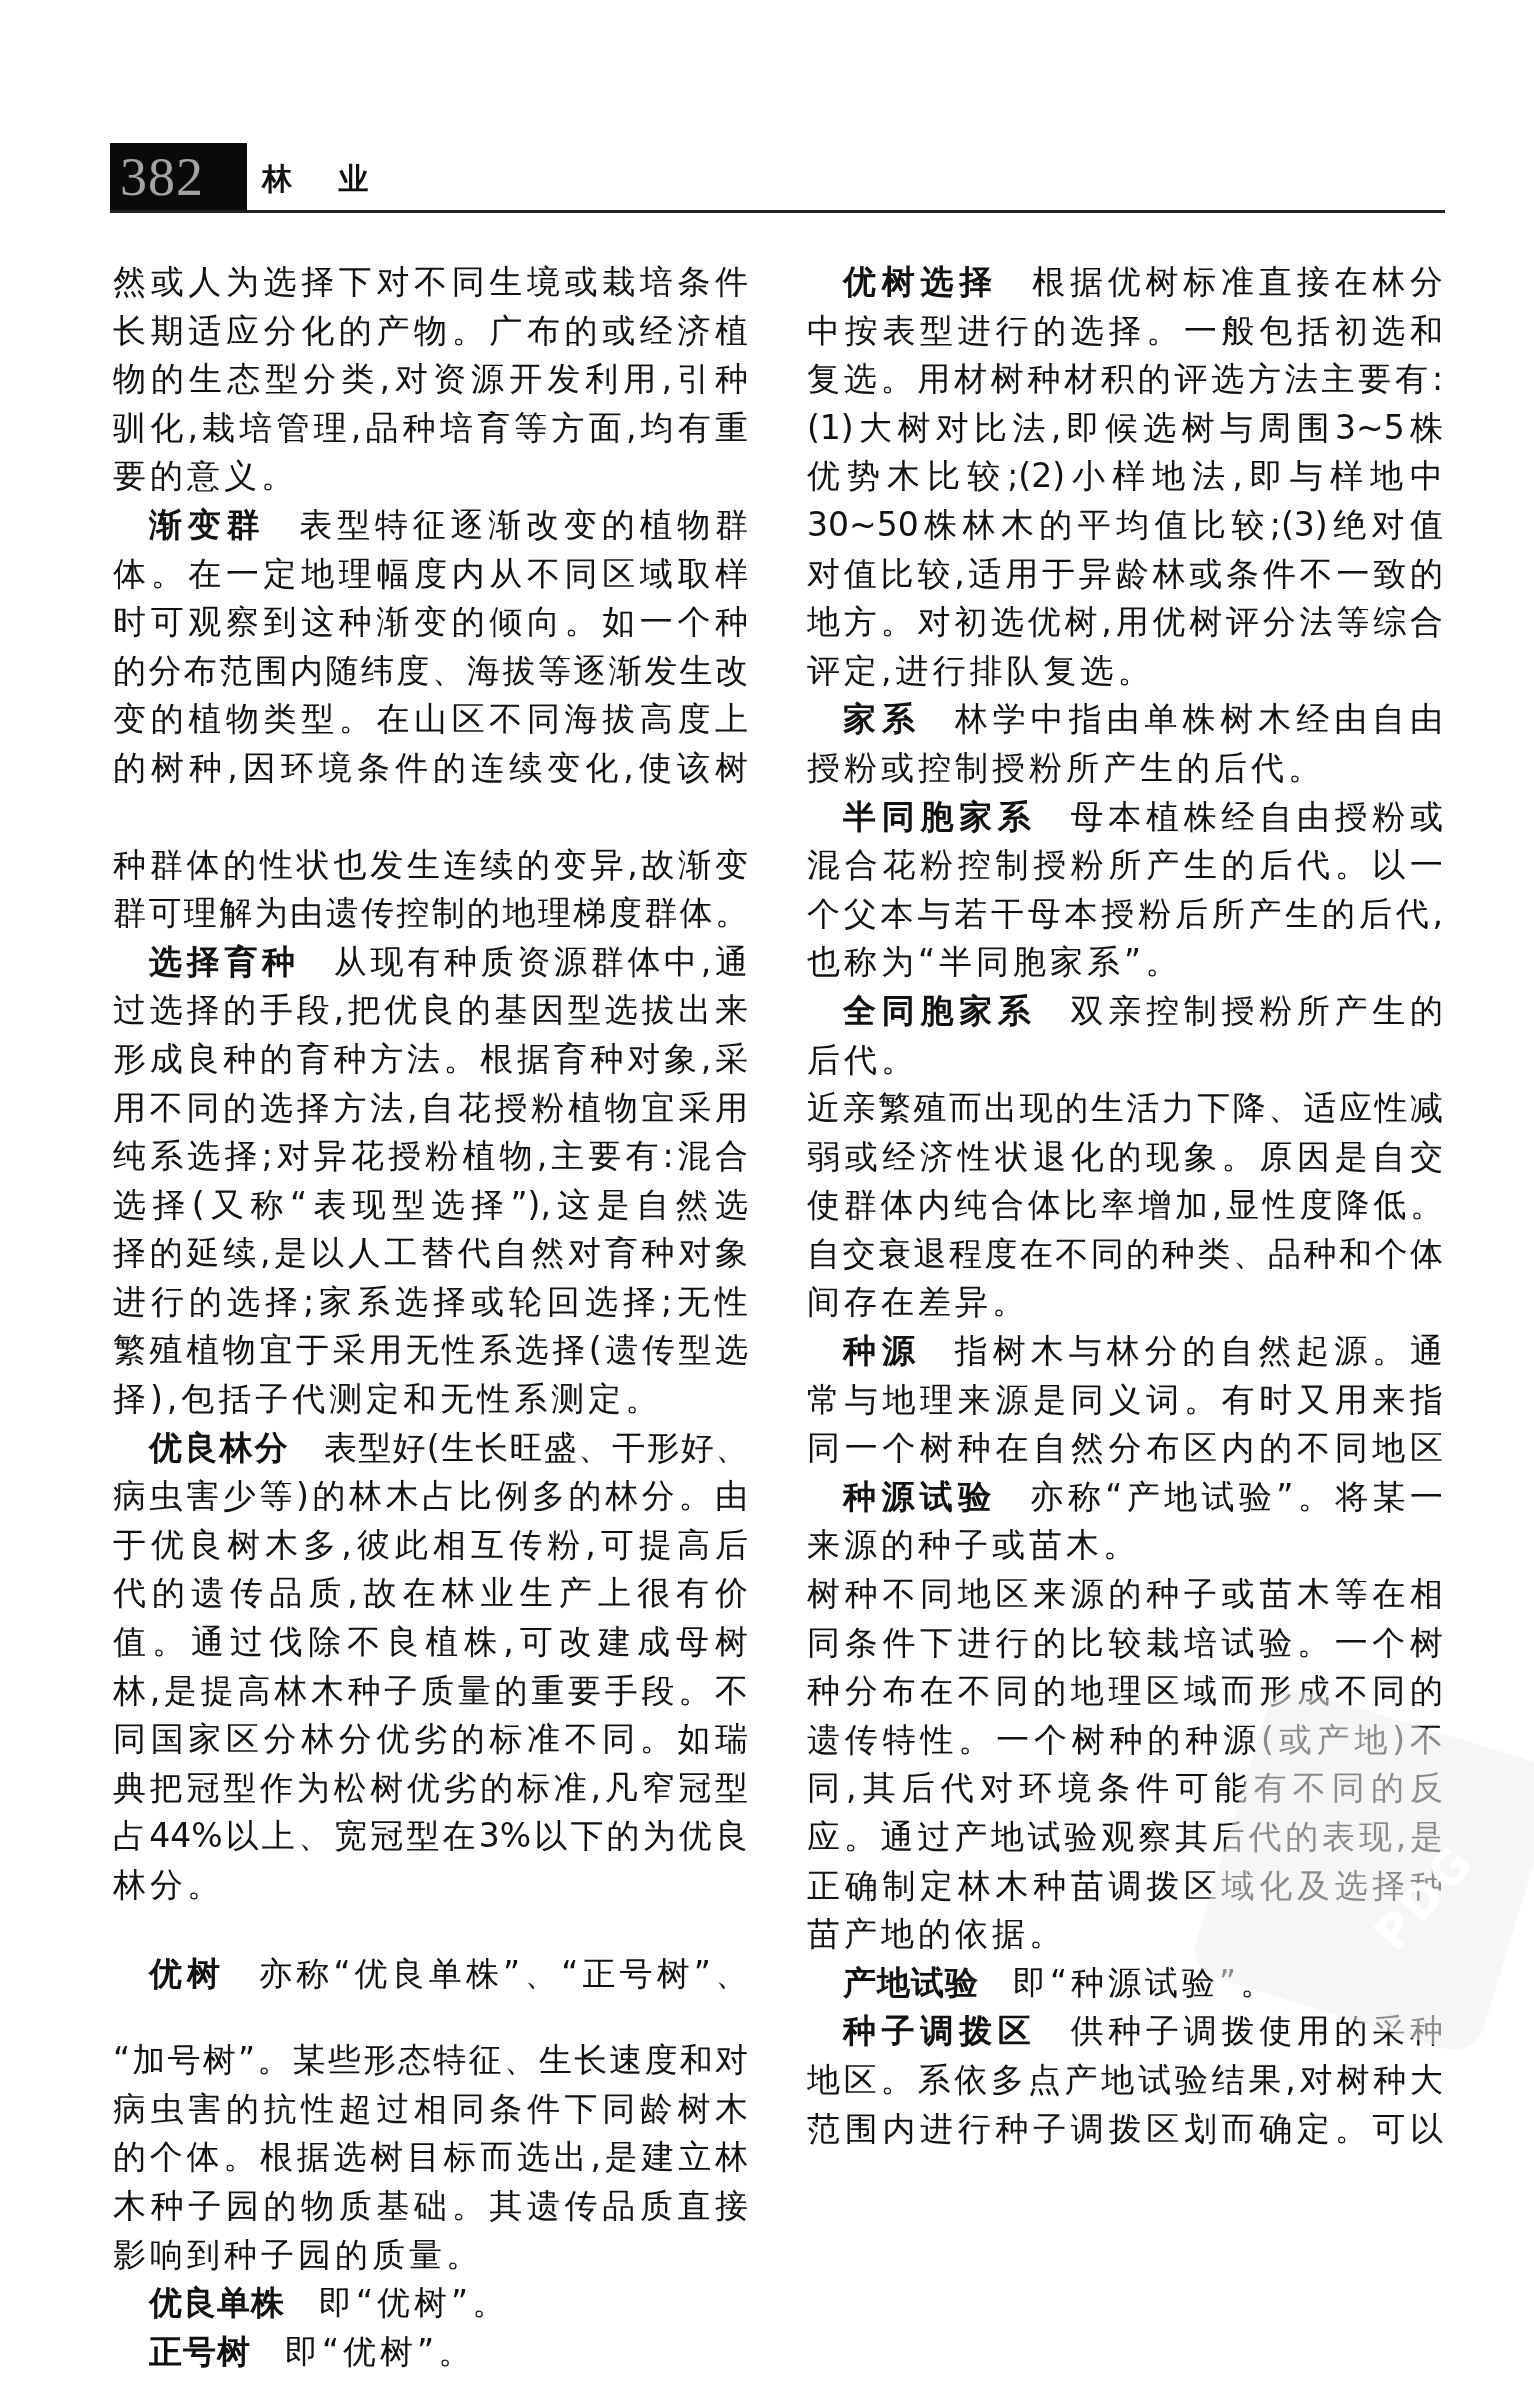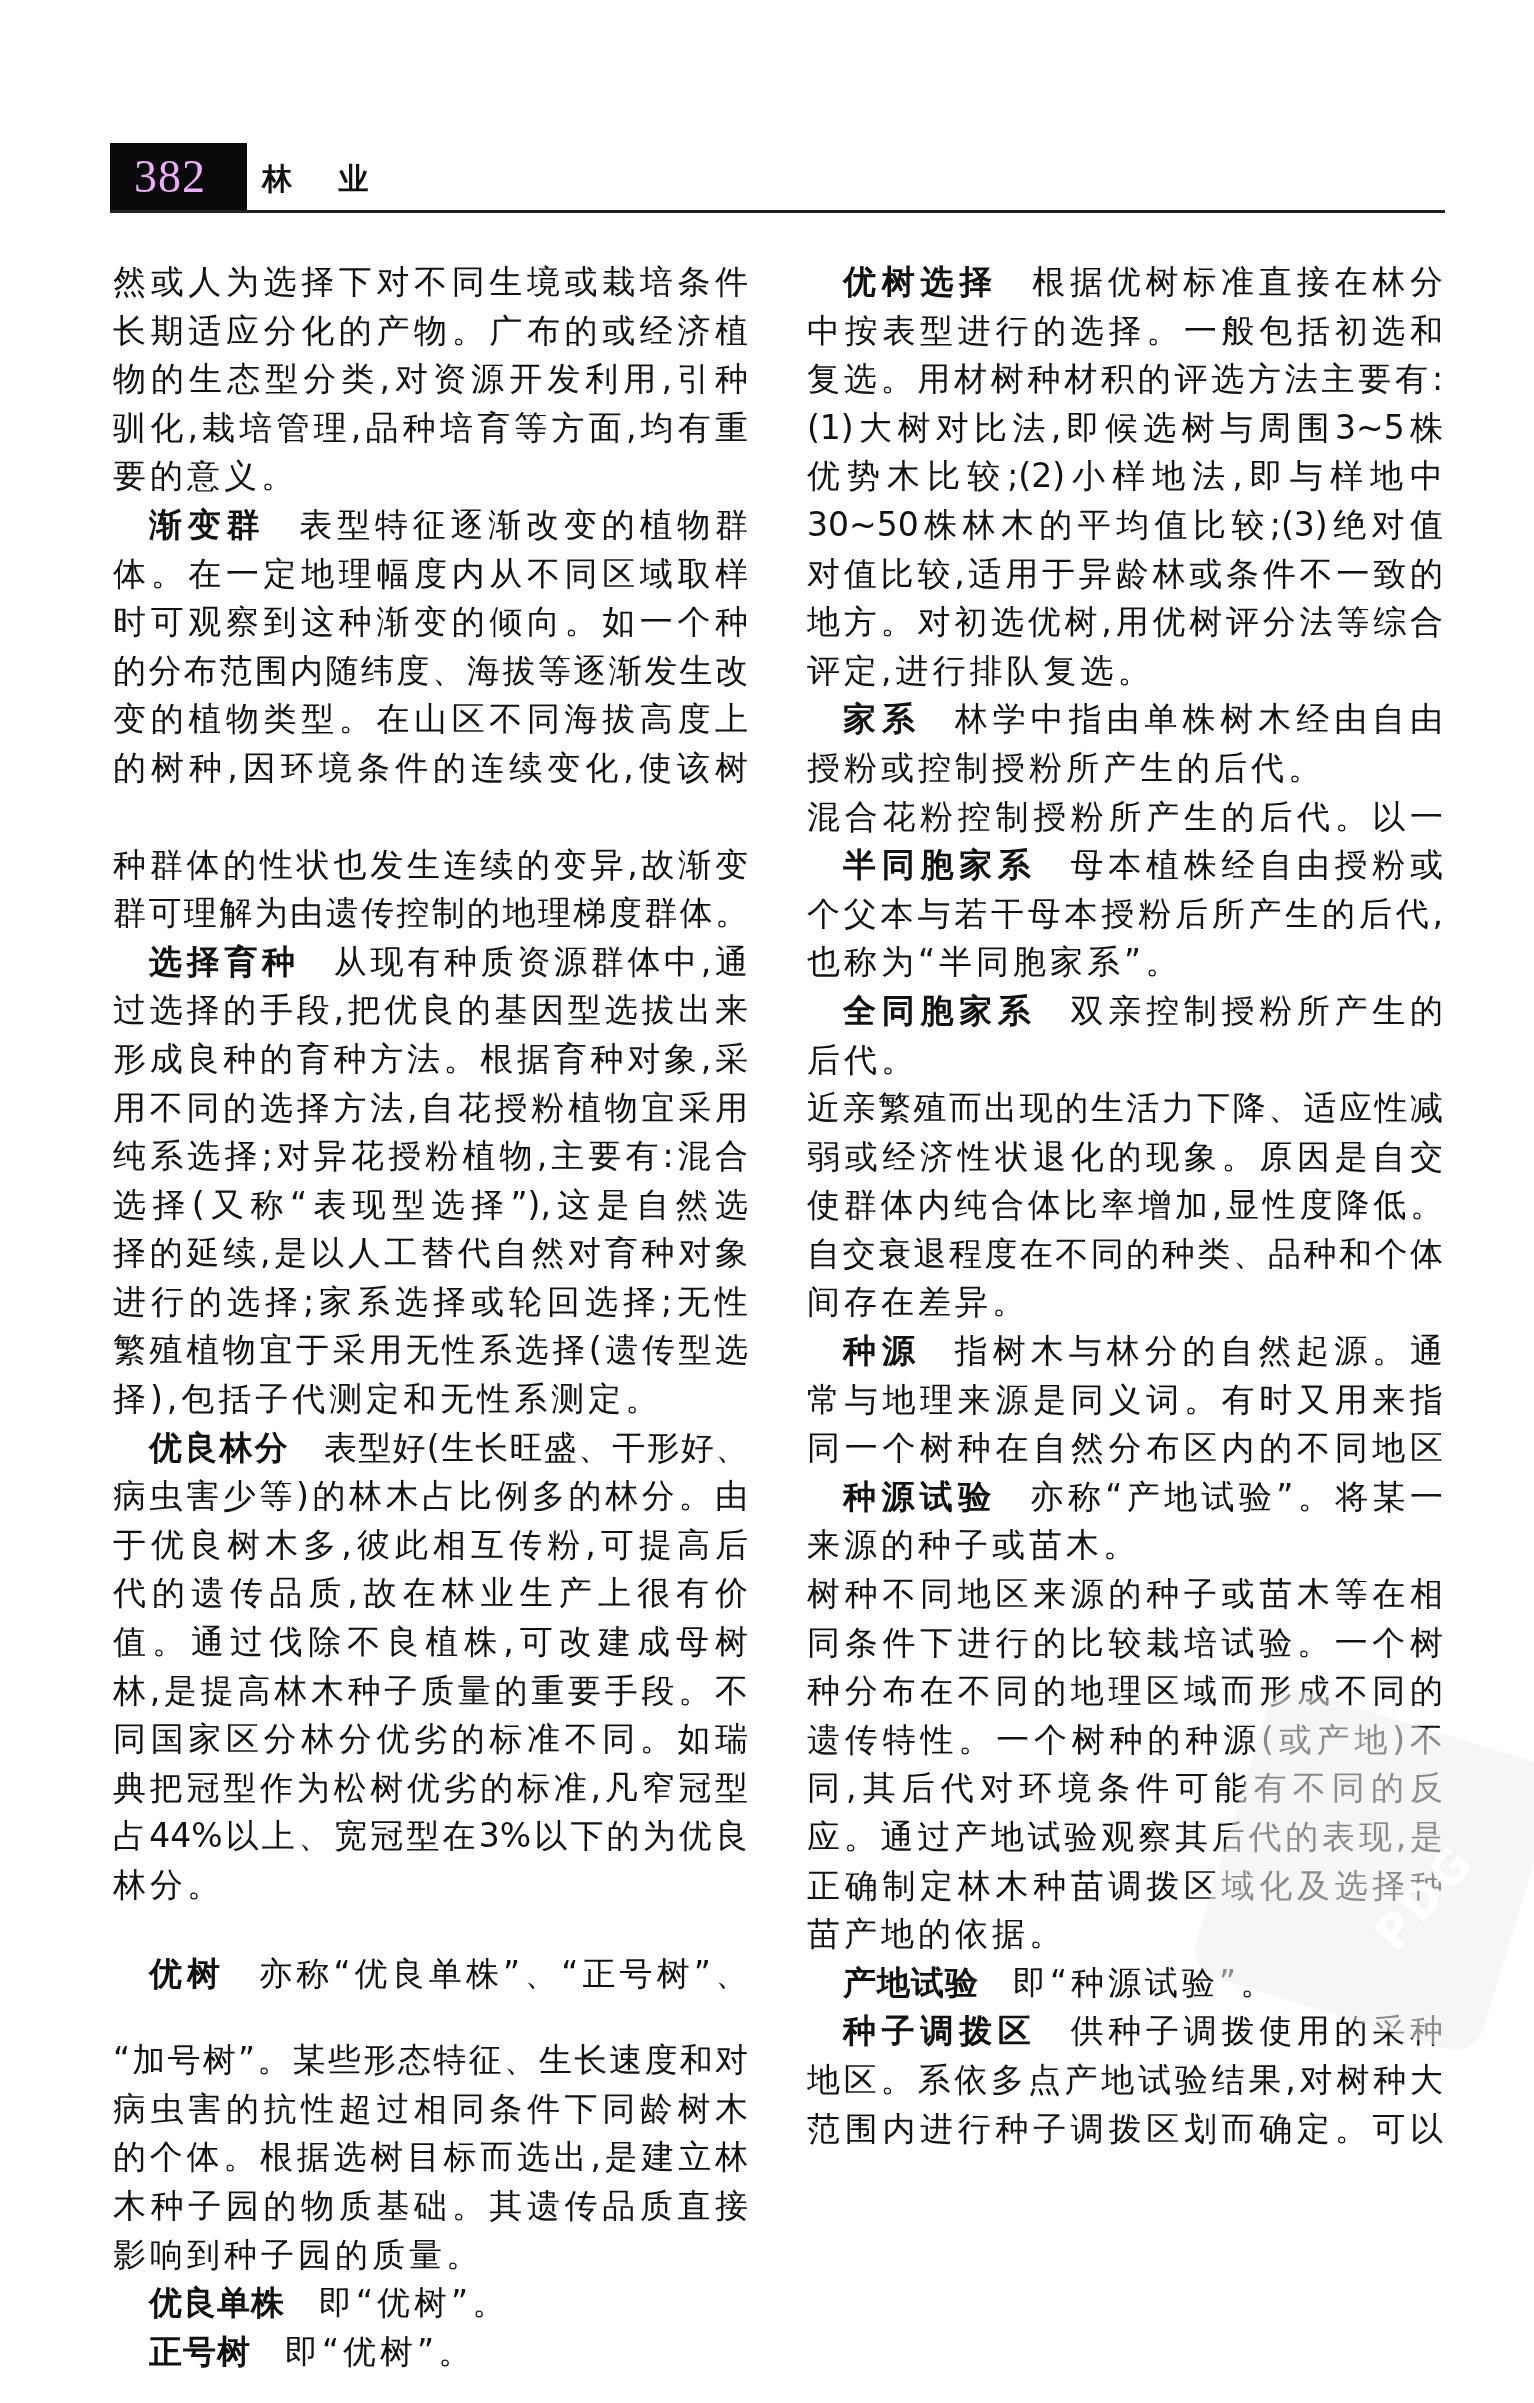--- a/index.html
+++ b/index.html
@@ -25,26 +25,26 @@
   .page-number-box {
     position: absolute;
     left: 0;
     top: 0;
     width: 137px;
     height: 69px;
     background: #0a0a0a;
   }
   .page-number {
     position: absolute;
-    left: 24px;
+    left: 10px;
     top: 8px;
     font-family: "Liberation Serif", "DejaVu Serif", serif;
-    font-size: 46px;
+    font-size: 54px;
     line-height: 52px;
-    color: #f0abfc;
+    color: #a3a3a3;
     letter-spacing: 1px;
     font-weight: normal;
   }
   .section-title {
     position: absolute;
     left: 152px;
     top: 16px;
     font-size: 30px;
     line-height: 40px;
     font-weight: bold;
@@ -178,22 +178,22 @@
     <div class="line" style="letter-spacing: 0px;"><span class="body-text">中按表型进行的选择。一般包括初选和</span></div>
     <div class="line" style="letter-spacing: 0px;"><span class="body-text">复选。用材树种材积的评选方法主要有:</span></div>
     <div class="line" style="letter-spacing: 0px;"><span class="body-text">(1)大树对比法,即候选树与周围3~5株</span></div>
     <div class="line" style="letter-spacing: 0px;"><span class="body-text">优势木比较;(2)小样地法,即与样地中</span></div>
     <div class="line" style="letter-spacing: 0px;"><span class="body-text">30~50株林木的平均值比较;(3)绝对值</span></div>
     <div class="line" style="letter-spacing: 0px;"><span class="body-text">对值比较,适用于异龄林或条件不一致的</span></div>
     <div class="line" style="letter-spacing: 0px;"><span class="body-text">地方。对初选优树,用优树评分法等综合</span></div>
     <div class="line last"><span class="body-text">评定,进行排队复选。</span></div>
     <div class="line indent" style="letter-spacing: 0px;"><span class="head">家系</span><span class="body-text">林学中指由单株树木经由自由</span></div>
     <div class="line last"><span class="body-text">授粉或控制授粉所产生的后代。</span></div>
+    <div class="line indent" style="letter-spacing: 0px;"><span class="head">半同胞家系</span><span class="body-text">母本植株经自由授粉或</span></div>
     <div class="line" style="letter-spacing: 0px;"><span class="body-text">混合花粉控制授粉所产生的后代。以一</span></div>
-    <div class="line indent" style="letter-spacing: 0px;"><span class="head">半同胞家系</span><span class="body-text">母本植株经自由授粉或</span></div>
     <div class="line" style="letter-spacing: 0px;"><span class="body-text">个父本与若干母本授粉后所产生的后代,</span></div>
     <div class="line last"><span class="body-text">也称为“半同胞家系”。</span></div>
     <div class="line indent" style="letter-spacing: 0px;"><span class="head">全同胞家系</span><span class="body-text">双亲控制授粉所产生的</span></div>
     <div class="line last"><span class="body-text">后代。</span></div>
     <div class="line" style="letter-spacing: 0px;"><span class="body-text">近亲繁殖而出现的生活力下降、适应性减</span></div>
     <div class="line" style="letter-spacing: 0px;"><span class="body-text">弱或经济性状退化的现象。原因是自交</span></div>
     <div class="line" style="letter-spacing: 0px;"><span class="body-text">使群体内纯合体比率增加,显性度降低。</span></div>
     <div class="line" style="letter-spacing: 0px;"><span class="body-text">自交衰退程度在不同的种类、品种和个体</span></div>
     <div class="line last"><span class="body-text">间存在差异。</span></div>
     <div class="line indent" style="letter-spacing: 0px;"><span class="head">种源</span><span class="body-text">指树木与林分的自然起源。通</span></div>

